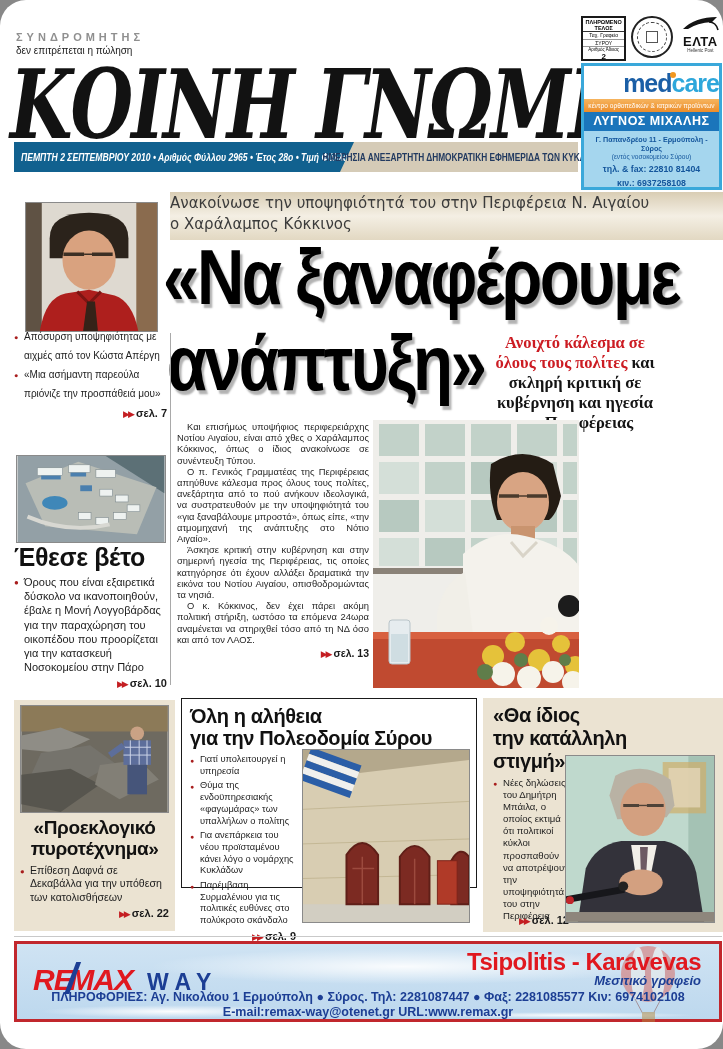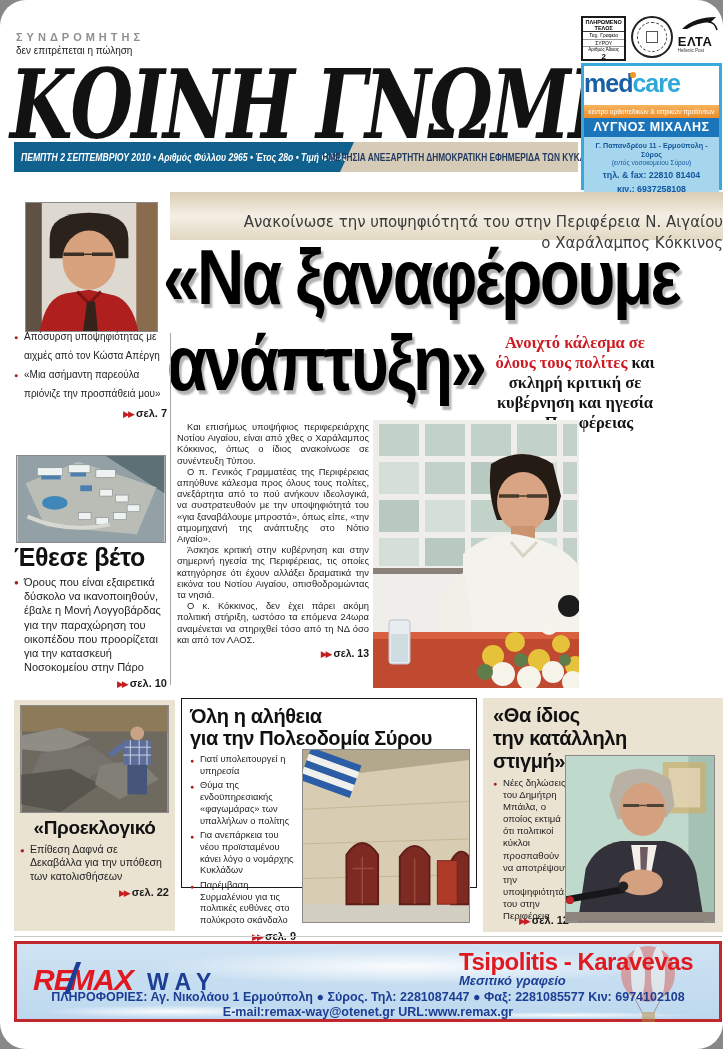--- a/index.html
+++ b/index.html
@@ -15,47 +15,47 @@
   #postal { left:581px; top:16px; width:142px; height:46px; display:flex; gap:5px; align-items:flex-start; }
   .pbox { width:46px; height:45px; border:2px solid #1a1a1a; text-align:center; padding-top:1px; background:#fff; }
   .pbox .b1 { font-size:5.5px; font-weight:bold; line-height:6px; border-bottom:1px solid #333; }
   .pbox .b2 { font-size:5px; line-height:6.5px; border-bottom:1px solid #999; }
   .pbox .b3 { font-size:5px; line-height:6px; }
   .pbox .b4 { font-size:4.5px; line-height:5.5px; border-top:1px solid #999; }
   .pbox .b5 { font-size:8px; font-weight:bold; line-height:9px; }
   .pcircle { width:42px; height:42px; border:2px solid #222; border-radius:50%; position:relative; }
   .pcircle .inner { position:absolute; inset:4px; border:1px dashed #444; border-radius:50%; }
   .pcircle .core { position:absolute; inset:13px; border:1px solid #555; }
-  .elta { width:46px; }
+  .elta { width:46px; text-align:center; }
   .elta .name { font-weight:bold; font-size:13px; letter-spacing:0.5px; color:#111; line-height:13px; }
   .elta .sub { font-size:4.5px; color:#333; }
 
   #masthead { left:10px; top:57px; white-space:nowrap; font-family:"DejaVu Serif","Liberation Serif",serif; font-style:italic; font-weight:bold; font-size:72px; letter-spacing:-2px; color:#121212; transform:scale(1.0,1.33); transform-origin:0 0; line-height:72px; }
 
   #datebar { left:14px; top:142px; width:564px; height:30px; background:#d5cbb7; }
   #datebar-blue { position:absolute; left:0; top:0; bottom:0; width:340px; background:#11618f; clip-path:polygon(0 0,100% 0,calc(100% - 14px) 100%,0 100%); display:flex; align-items:center; padding-left:7px; }
   #datebar-blue span { color:#fff; font-weight:bold; font-style:italic; font-size:10.5px; white-space:nowrap; transform:scaleX(0.82); transform-origin:left center; }
   #datebar-tag { position:absolute; left:340px; right:0; top:0; bottom:0; display:flex; align-items:center; justify-content:center; }
   #datebar-tag span { color:#223a60; font-weight:bold; font-size:10px; white-space:nowrap; transform:scaleX(0.83); transform-origin:center; }
 
   
   #medcare { left:581px; top:63px; width:141px; height:127px; border:3px solid #3aa8da; background:#fff; }
-  .mc-logo { height:39px; text-align:left; padding-top:4px; font-weight:bold; font-size:25px; letter-spacing:-1px; line-height:26px; }
+  .mc-logo { height:33px; text-align:right; padding-top:4px; font-weight:bold; font-size:25px; letter-spacing:-1px; line-height:26px; }
   .mc-med { color:#1b5fa6; }
   .mc-care { color:#2ea7db; position:relative; }
   .mc-dot { display:inline-block; width:6px; height:6px; background:#f2971f; border-radius:50%; position:relative; top:-14px; margin:0 -4px 0 -2px; }
   .mc-tag { height:13px; background:linear-gradient(#f6b45e,#ec8d2a); color:#fff; font-size:6.6px; line-height:13px; text-align:center; }
   .mc-name { height:19px; background:#1b75bb; color:#fff; font-weight:bold; font-size:12.5px; letter-spacing:0.5px; text-align:center; line-height:19px; }
   .mc-contact { height:56px; background:#a5d6ee; color:#14569c; text-align:center; padding-top:4px; }
   .mc-a1 { font-size:7.2px; font-weight:bold; line-height:9px; }
   .mc-a2 { font-size:6.6px; line-height:8px; }
   .mc-ph { font-size:8.8px; font-weight:bold; line-height:11px; margin-top:3px; }
 
   
-  #kicker { left:170px; top:192px; width:553px; height:48px; background:linear-gradient(180deg,#d9cdb4 0%,#f4efe4 50%,#e2d8c2 100%); text-align:right; color:#3b3b3b; font-family:"DejaVu Sans",sans-serif; font-size:15px; line-height:21px; padding-top:20px; }
+  #kicker { left:170px; top:192px; width:553px; height:48px; background:linear-gradient(180deg,#d9cdb4 0%,#f4efe4 50%,#e2d8c2 100%); text-align:left; color:#3b3b3b; font-family:"DejaVu Sans",sans-serif; font-size:15px; line-height:21px; padding-top:1px; }
 
   .hl { white-space:nowrap; font-weight:bold; font-size:78px; letter-spacing:-3px; color:#000; line-height:78px; transform:scaleX(0.84); transform-origin:0 0; text-shadow:3px 4px 2px rgba(0,0,0,0.30); }
   #hl1 { left:163px; top:238px; }
   #hl2 { left:167px; top:324px; }
 
   #deck { left:484px; top:333px; width:182px; text-align:center; font-family:"Liberation Serif","DejaVu Serif",serif; font-weight:bold; font-size:16.5px; line-height:20px; }
   .deck-red { color:#cc1c23; }
   .deck-black { color:#141414; }
 
   
@@ -114,21 +114,21 @@
     background:
       radial-gradient(closest-side at 22% 90%, rgba(255,255,255,0.95), rgba(255,255,255,0) 85%),
       radial-gradient(closest-side at 55% 30%, rgba(255,255,255,0.9), rgba(255,255,255,0) 80%),
       radial-gradient(closest-side at 78% 95%, rgba(255,255,255,0.9), rgba(255,255,255,0) 85%),
       linear-gradient(180deg,#cfe3f3,#bdd8ee);
   }
   #rx-logo { position:absolute; left:16px; top:8px; font-style:italic; font-weight:bold; letter-spacing:-1px; }
   .rx-re,.rx-max { color:#e0181f; font-size:30px; }
   .rx-slash { color:#1c3e94; font-size:42px; margin:0 -7px; position:relative; top:3px; }
   .rx-way { color:#1c3e94; font-size:23px; font-weight:bold; letter-spacing:7px; margin-left:14px; font-style:normal; }
-  #rx-agents { position:absolute; right:26px; top:5px; }
+  #rx-agents { position:absolute; right:18px; top:5px; text-align:right; }
   .rx-name { color:#e0181f; font-weight:bold; font-size:24px; line-height:25px; letter-spacing:-0.5px; }
   .rx-office { color:#1c3e94; font-weight:bold; font-style:italic; font-size:13px; line-height:14px; }
   .rx-line { position:absolute; left:0; width:100%; text-align:center; color:#1c3e94; font-weight:bold; font-size:12.5px; }
   #rx-info { top:46px; }
   #rx-mail { top:61px; }
   #rx-balloon { position:absolute; right:28px; top:2px; opacity:0.5; }
 </style>
 </head>
 <body>
 
@@ -331,20 +331,21 @@
         <polygon points="80,60 120,55 140,75 100,95 75,80" fill="#827f76"></polygon>
         <circle cx="118" cy="28" r="7" fill="#caa285"></circle>
         <rect x="104" y="35" width="28" height="25" fill="#5d6e9b"></rect>
         <path d="M104 42 h28 M104 50 h28 M111 35 v25 M120 35 v25 M128 35 v25" stroke="#cdd4e8" stroke-width="1"></path>
         <path d="M104 40 l-14 10" stroke="#5d6e9b" stroke-width="6"></path>
         <rect x="108" y="60" width="20" height="30" fill="#46557a"></rect>
       </svg>
     </div>
     <div class="story-title">
       <div>«Προεκλογικό</div>
+      <div>πυροτέχνημα»</div>
     </div>
     <div class="bul">Επίθεση Δαφνά σε Δεκαβάλλα για την υπόθεση των κατολισθήσεων</div>
     <div class="pref"><span class="pref-a"></span><span>σελ. 22</span></div>
   </div>
 
   <div class="abs" id="box-center">
     <div class="story-title">
       <div>Όλη η αλήθεια</div>
       <div>για την Πολεοδομία Σύρου</div>
     </div>

